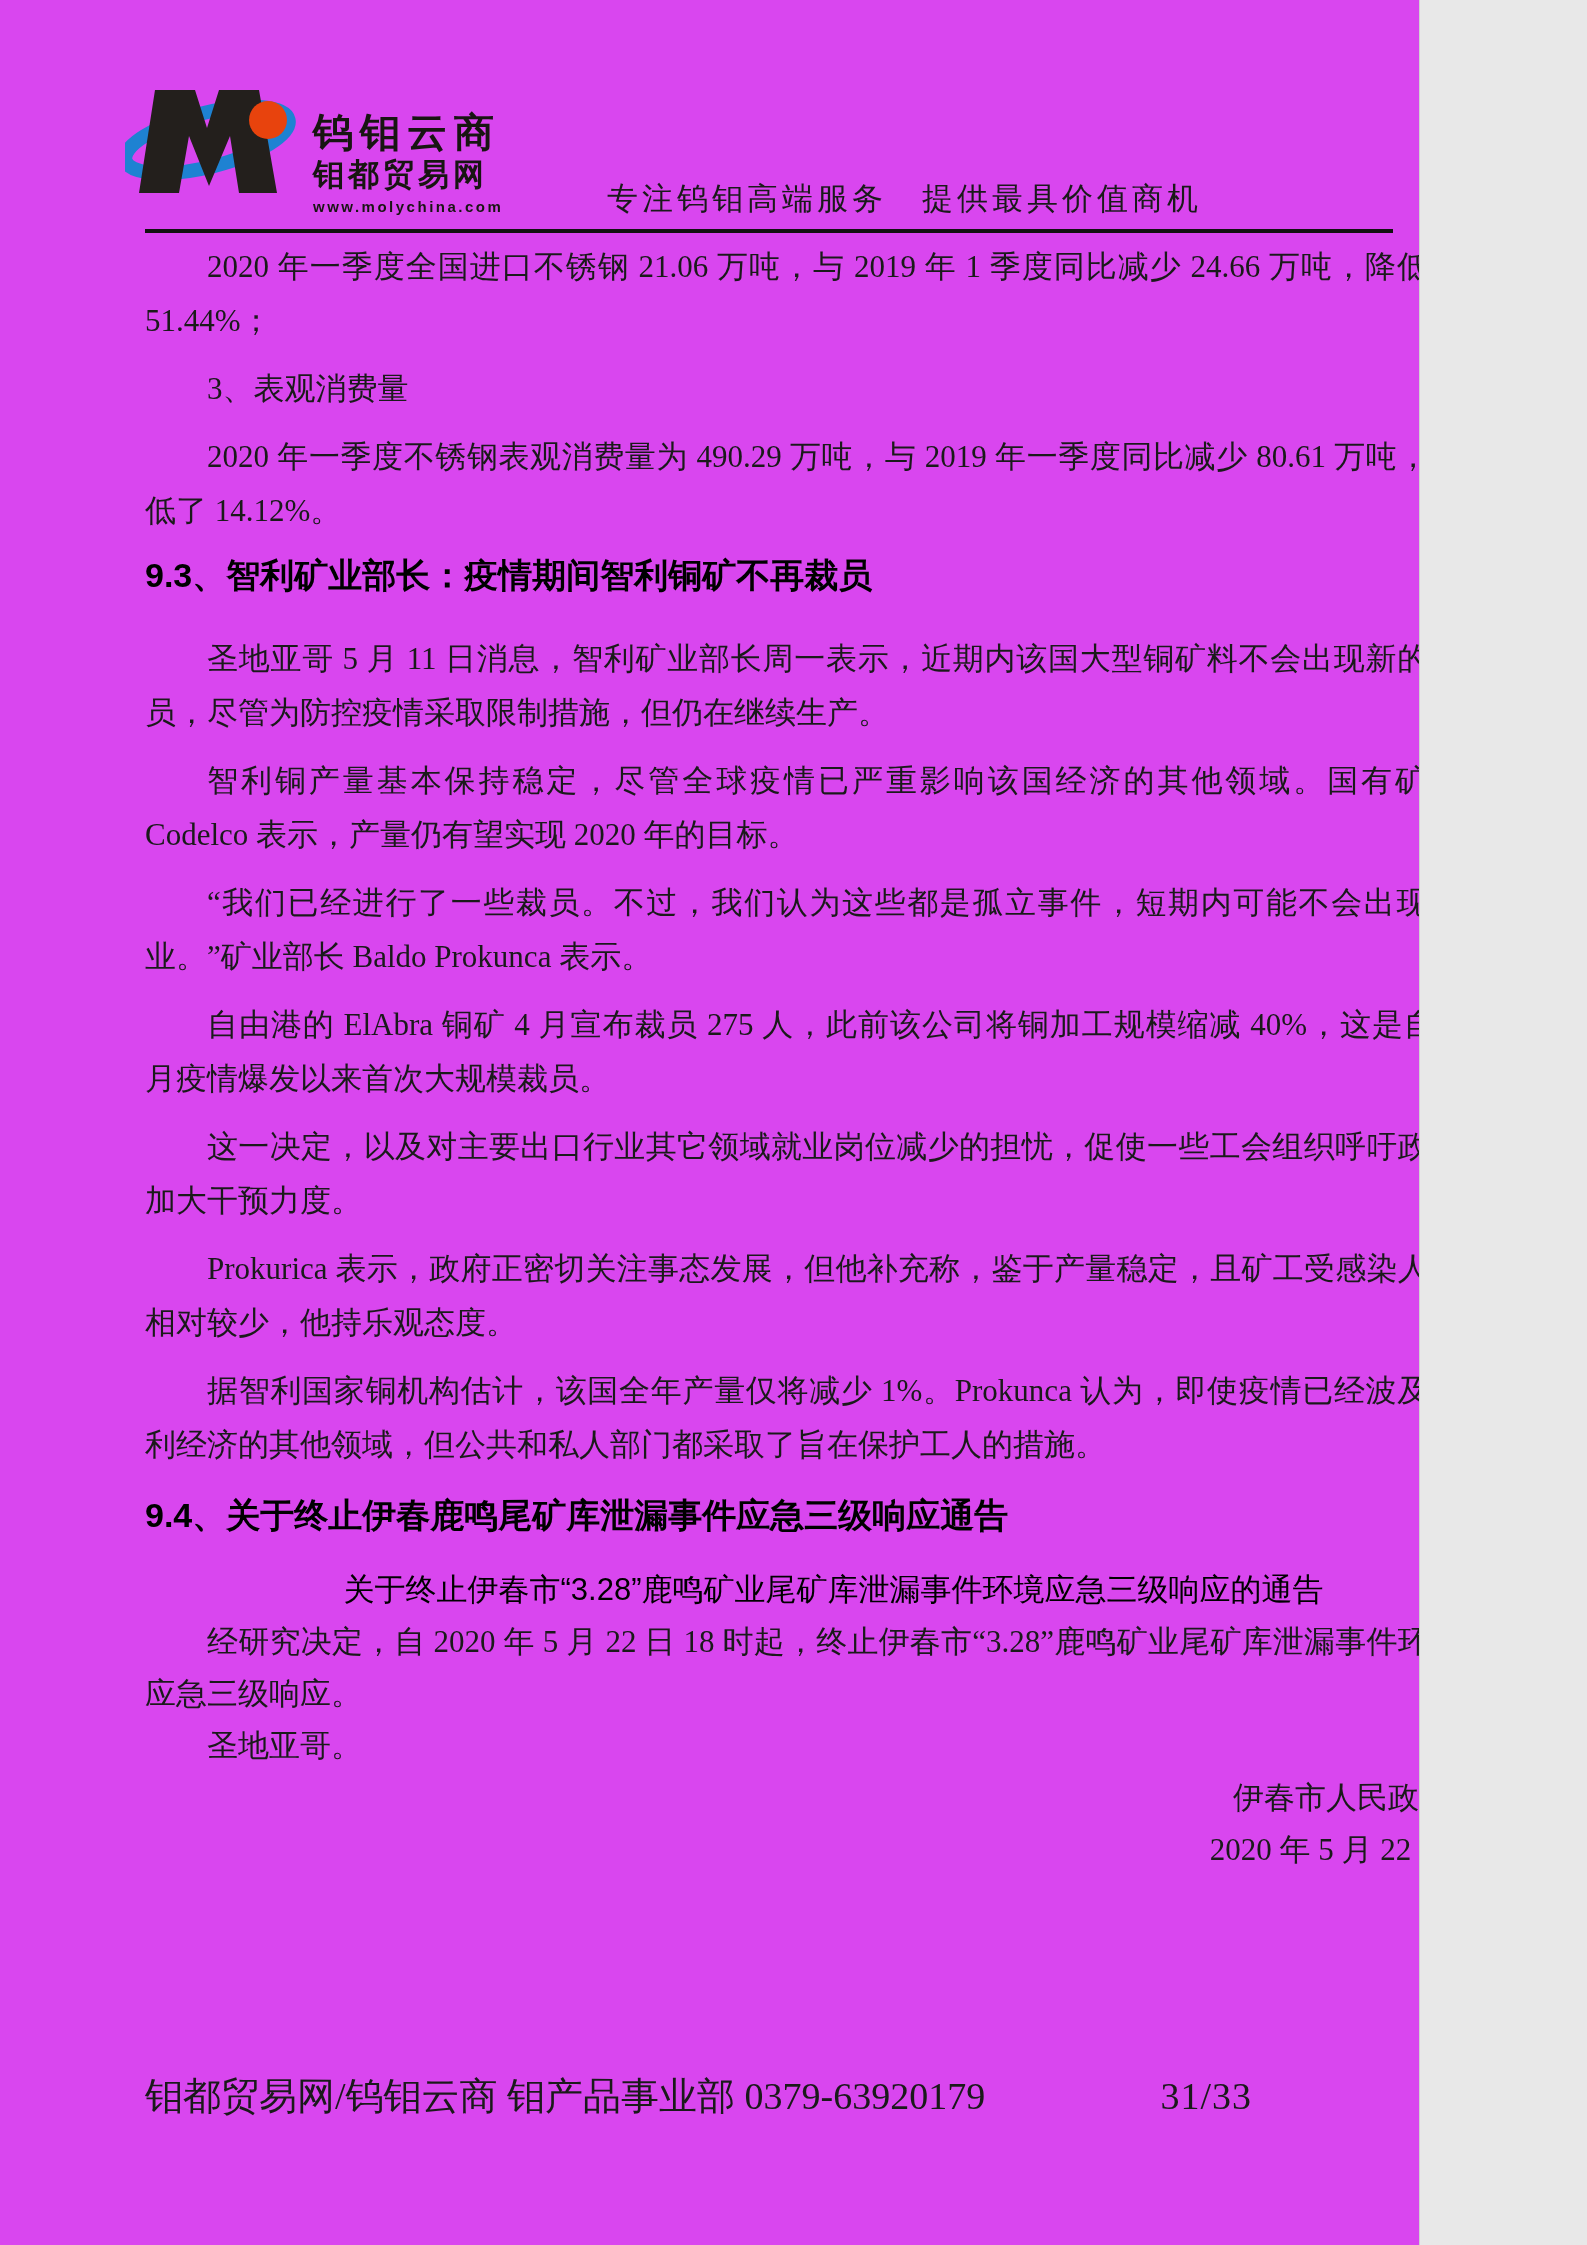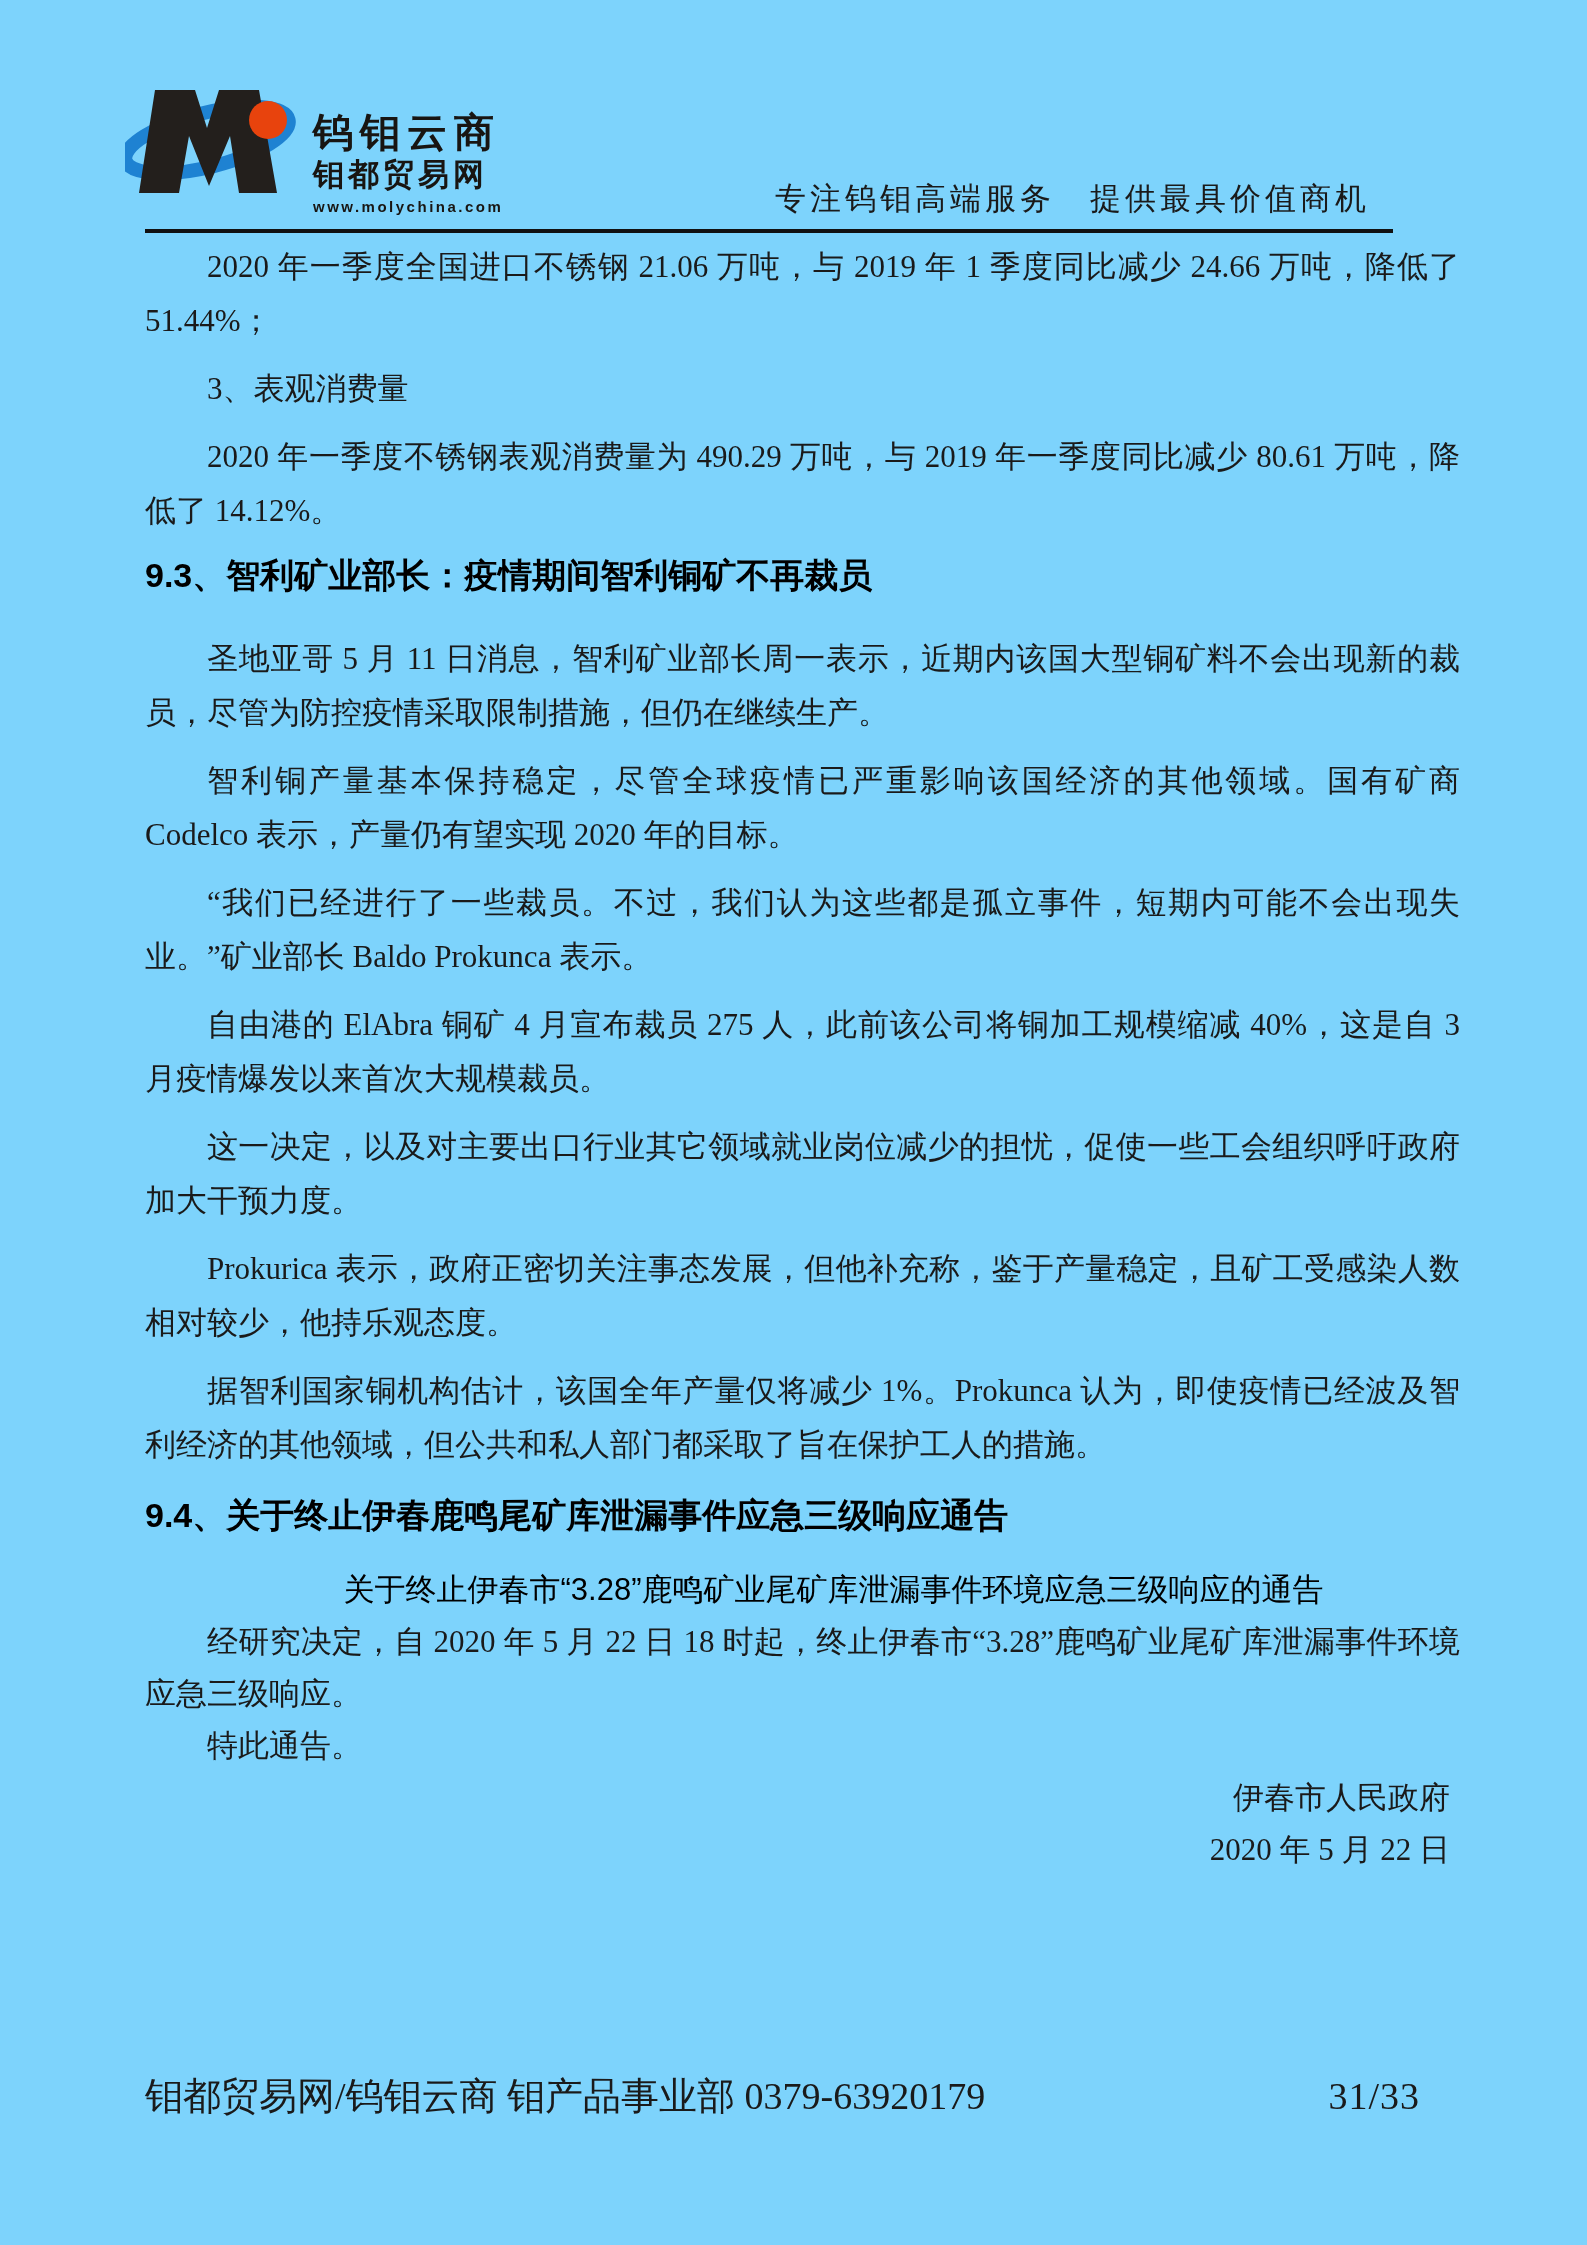--- a/index.html
+++ b/index.html
@@ -1,19 +1,19 @@
 <!DOCTYPE html>
 <html><head>
 <meta charset="utf-8">
 <style>
   html,body{margin:0;padding:0;background:#e8e8e8;}
   .page{
     position:relative;
-    width:1587px;height:2245px;
-    background:#7dd3fc;
+    width:1419px;height:2245px;
+    background:#d946ef;
     box-shadow:0 0 0 1px #d0d0d0;
     overflow:hidden;
     font-family:"Liberation Serif","DejaVu Serif",serif;
     color:#1a1a1a;
   }
   
   .header{position:absolute;top:0;left:0;right:0;height:236px;}
   .logo{position:absolute;top:68px;left:125px;display:flex;align-items:flex-start;}
   .logo-emblem{width:180px;height:140px;display:block;}
   .logo-text{margin-left:8px;padding-top:44px;line-height:1;color:#181512;
@@ -99,21 +99,21 @@
     <p>自由港的 ElAbra 铜矿 4 月宣布裁员 275 人，此前该公司将铜加工规模缩减 40%，这是自 3 月疫情爆发以来首次大规模裁员。</p>
     <p>这一决定，以及对主要出口行业其它领域就业岗位减少的担忧，促使一些工会组织呼吁政府加大干预力度。</p>
     <p>Prokurica 表示，政府正密切关注事态发展，但他补充称，鉴于产量稳定，且矿工受感染人数相对较少，他持乐观态度。</p>
     <p>据智利国家铜机构估计，该国全年产量仅将减少 1%。Prokunca 认为，即使疫情已经波及智利经济的其他领域，但公共和私人部门都采取了旨在保护工人的措施。</p>
 
     <h2 class="sec second">9.4、关于终止伊春鹿鸣尾矿库泄漏事件应急三级响应通告</h2>
 
     <div class="notice">
       <p class="notice-title">关于终止伊春市“3.28”鹿鸣矿业尾矿库泄漏事件环境应急三级响应的通告</p>
       <p>经研究决定，自 2020 年 5 月 22 日 18 时起，终止伊春市“3.28”鹿鸣矿业尾矿库泄漏事件环境应急三级响应。</p>
-      <p>特此通告。</p>
+      <p>圣地亚哥。</p>
       <p class="sign">伊春市人民政府</p>
       <p class="sign">2020 年 5 月 22 日</p>
     </div>
   </div>
 
   <div class="footer">
     <span>钼都贸易网/钨钼云商 钼产品事业部 0379-63920179</span>
     <span class="page-num">31/33</span>
   </div>
 

